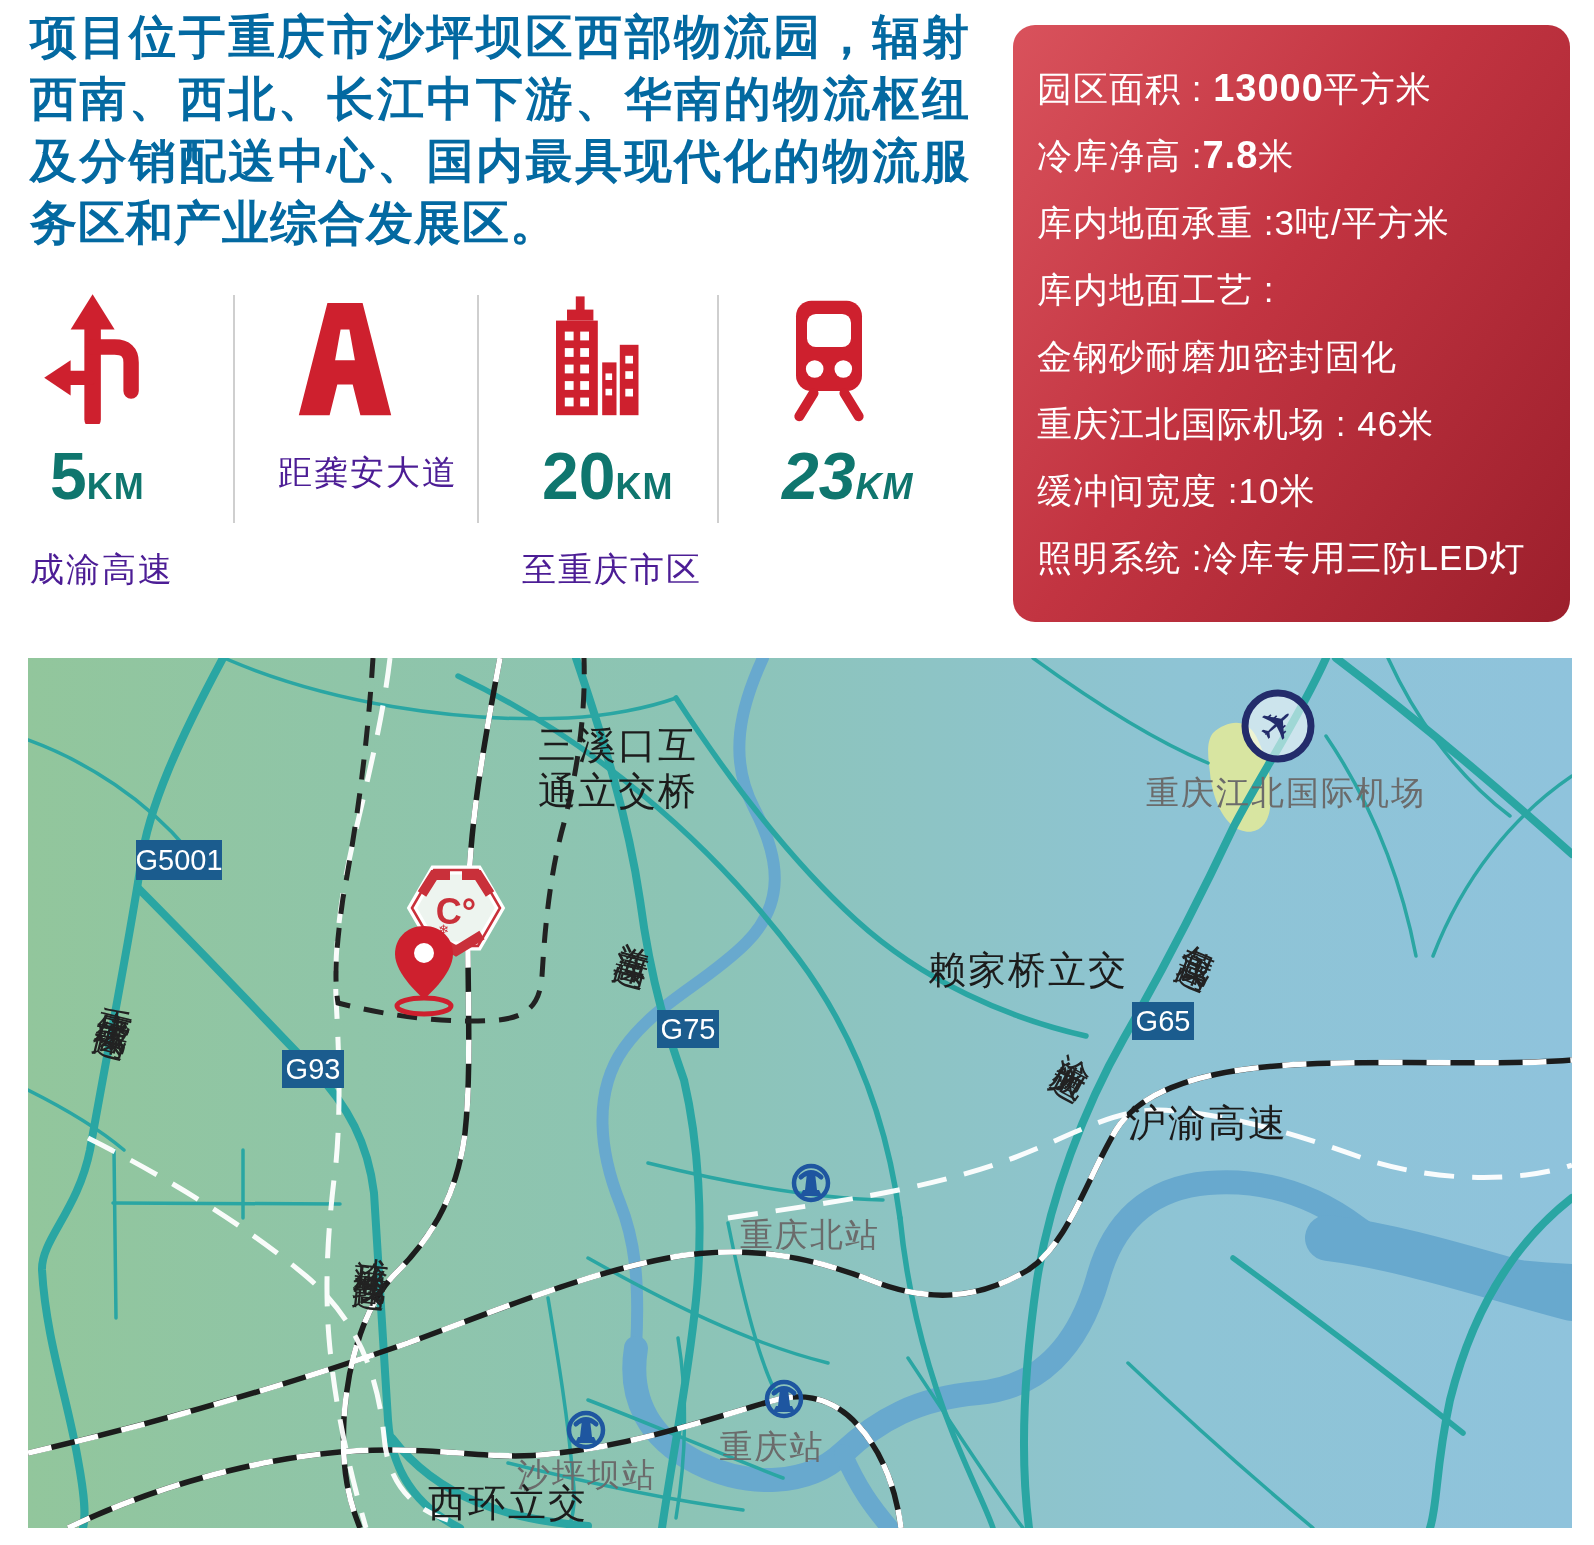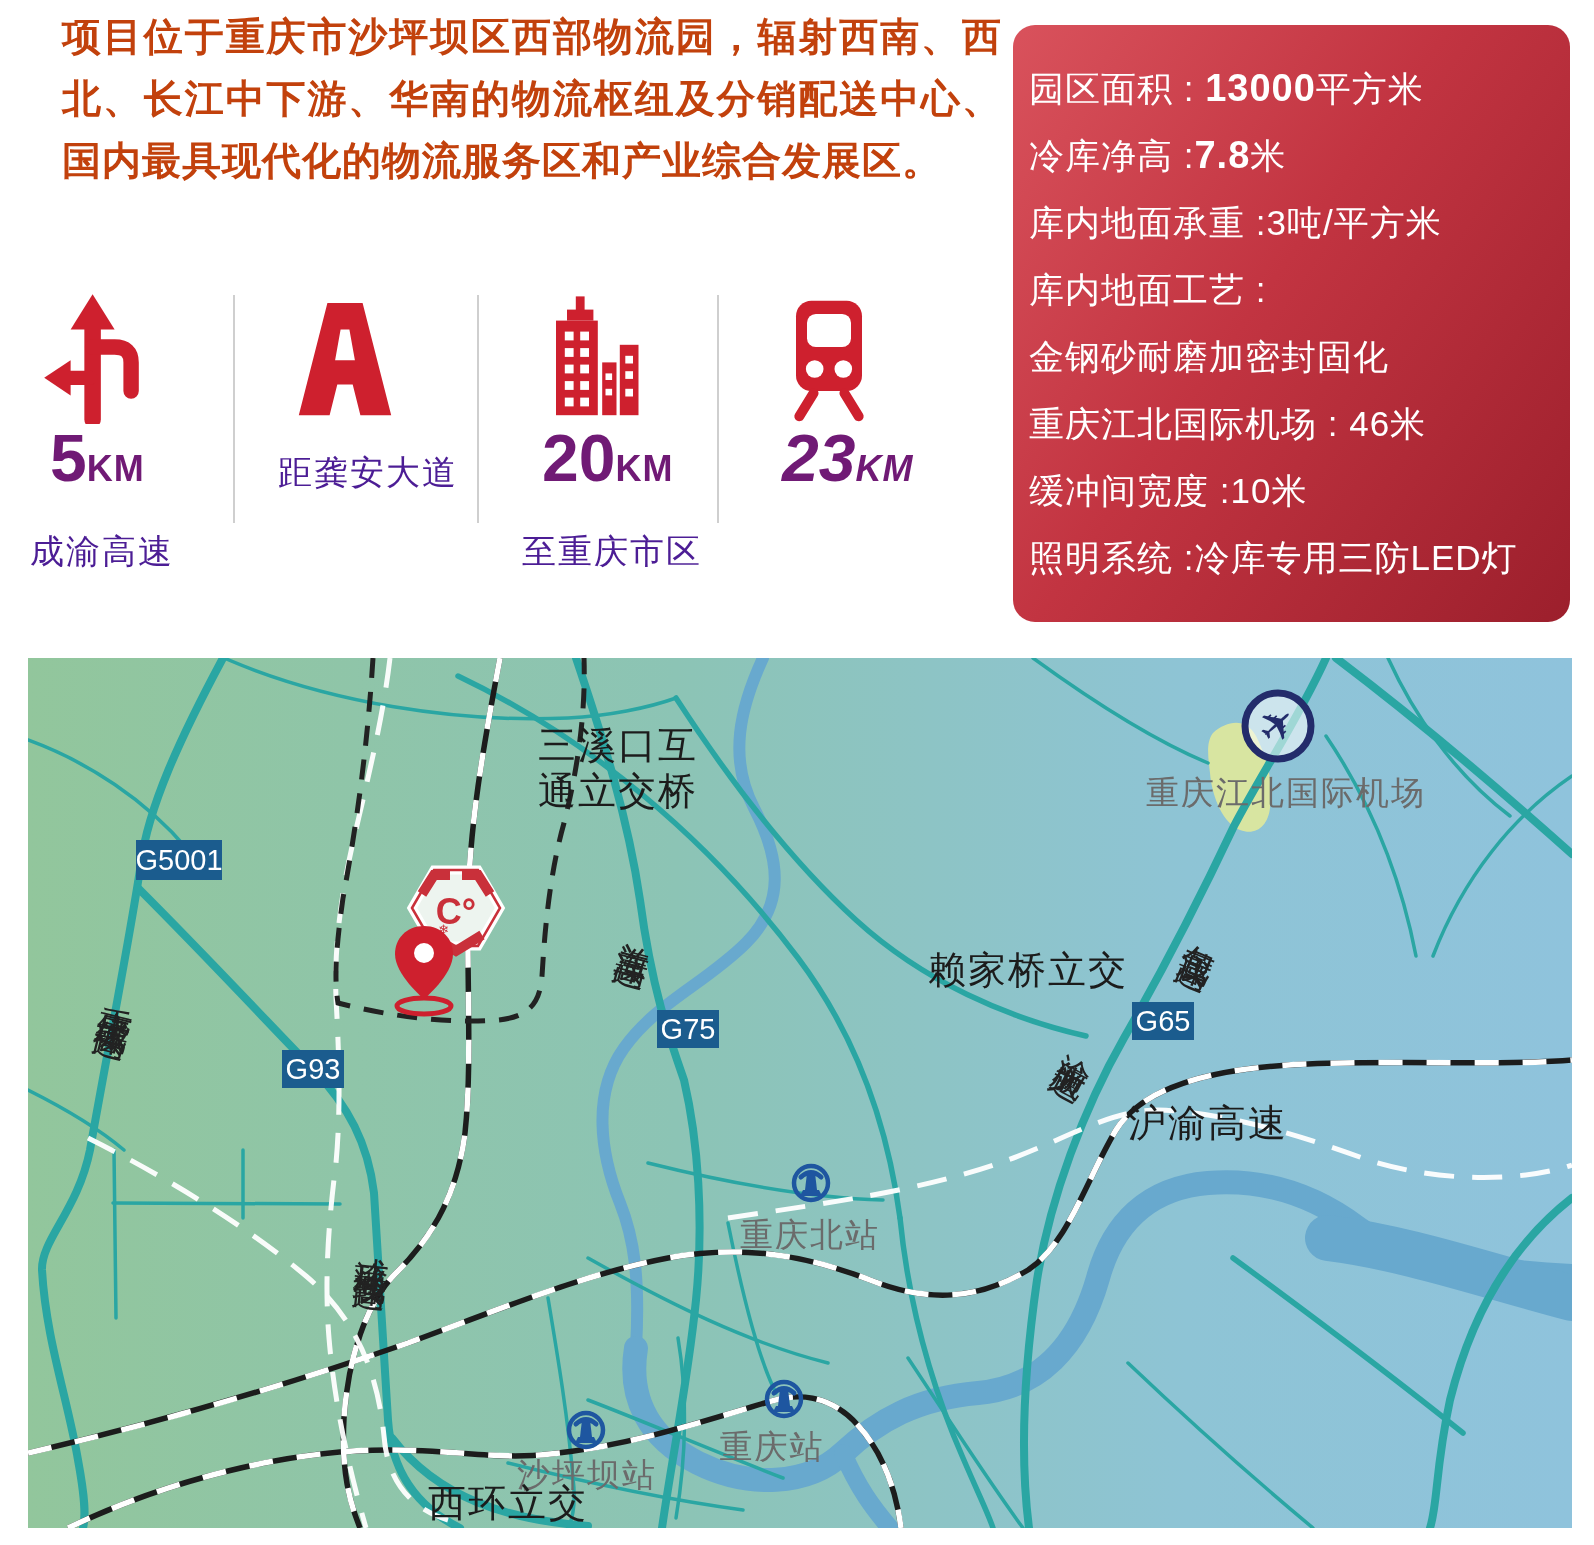--- a/index.html
+++ b/index.html
@@ -3,42 +3,42 @@
 <meta charset="utf-8">
 <style>
   html,body{margin:0;padding:0;}
   body{
     width:1594px;height:1545px;position:relative;background:#ffffff;
     font-family:"Liberation Sans","DejaVu Sans",sans-serif;overflow:hidden;
   }
   
   .intro{
     position:absolute;left:30px;top:6px;width:940px;
-    font-size:39px;line-height:62px;font-weight:600;color:#c2410c;
-    letter-spacing:1px;text-align:justify;margin-left:32px;
+    font-size:47px;line-height:62px;font-weight:600;color:#0369a1;
+    letter-spacing:1px;text-align:justify;
   }
   
   .stats{position:absolute;left:30px;top:292px;width:940px;height:300px;}
   .stat{position:absolute;top:0;width:215px;}
   .stat:nth-child(1){left:0;}
   .stat:nth-child(2){left:248px;}
   .stat:nth-child(3){left:492px;}
   .stat:nth-child(4){left:732px;font-style:italic;}
   .stat .icon{height:132px;margin-left:12px;}
-  .stat .num{font-size:66px;line-height:68px;font-weight:700;color:#701a75;margin-left:20px;}
+  .stat .num{margin-top:18px;font-size:66px;line-height:68px;font-weight:700;color:#0f766e;margin-left:20px;}
   .stat .num .unit{font-size:36px;font-weight:700;letter-spacing:1px;}
   .stat .lbl{margin-top:26px;font-size:34px;color:#4c1d95;letter-spacing:2px;}
   .divider{position:absolute;top:3px;width:2px;height:228px;background:#cfcfcf;}
   .divider.d1{left:203px;}
   .divider.d2{left:447px;}
   .divider.d3{left:687px;}
   
   .specbox{
     position:absolute;left:1013px;top:25px;width:557px;height:597px;
-    border-radius:22px;box-sizing:border-box;padding:30px 16px;
+    border-radius:22px;box-sizing:border-box;padding:30px 24px;
     background:linear-gradient(125deg,#d9525c 0%,#c23441 45%,#9c1f2c 100%);
     color:#ffffff;
   }
   .specbox .row{font-size:35px;line-height:67px;letter-spacing:1px;white-space:nowrap;}
   .specbox .row .strong{font-weight:800;font-size:38px;}
   
   .map{position:absolute;left:28px;top:658px;width:1544px;height:870px;}
   .map text{font-family:"Liberation Sans","DejaVu Sans",sans-serif;}
   .roadlabel{font-size:38px;font-weight:500;fill:#1c1c1c;letter-spacing:2px;}
   .graylabel{font-size:33px;font-weight:500;fill:#6b6b6b;letter-spacing:2px;}

